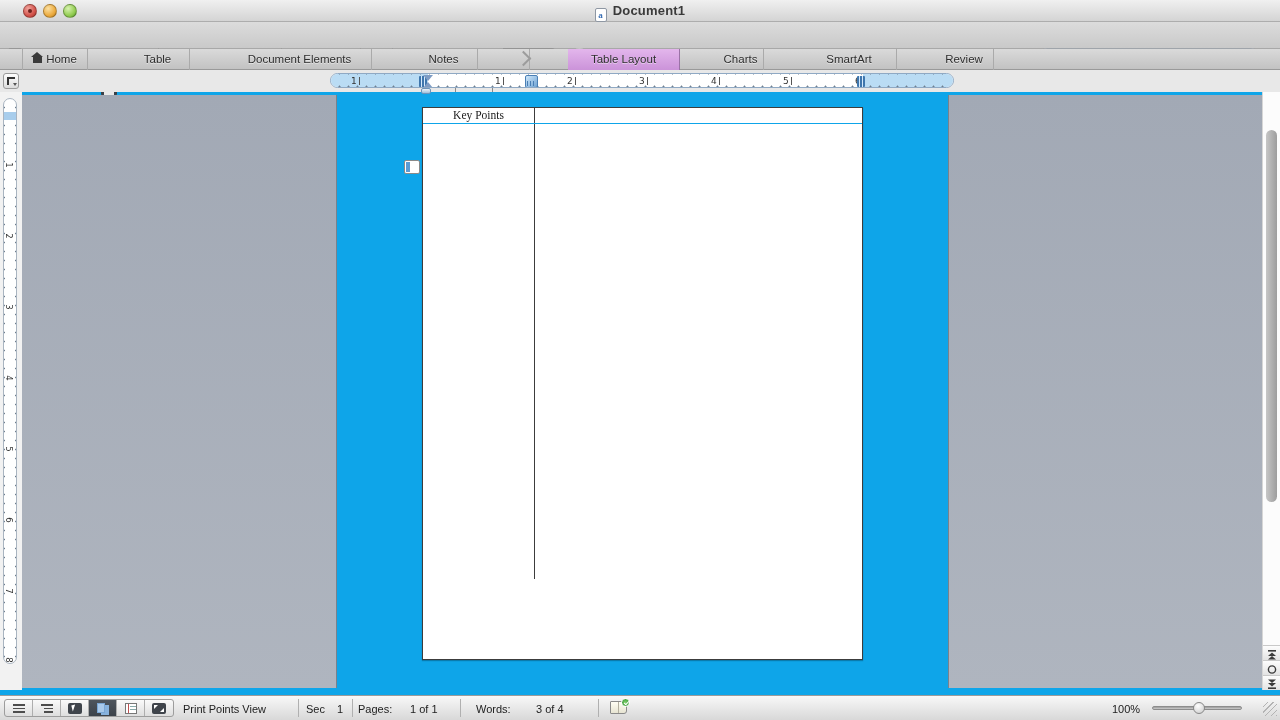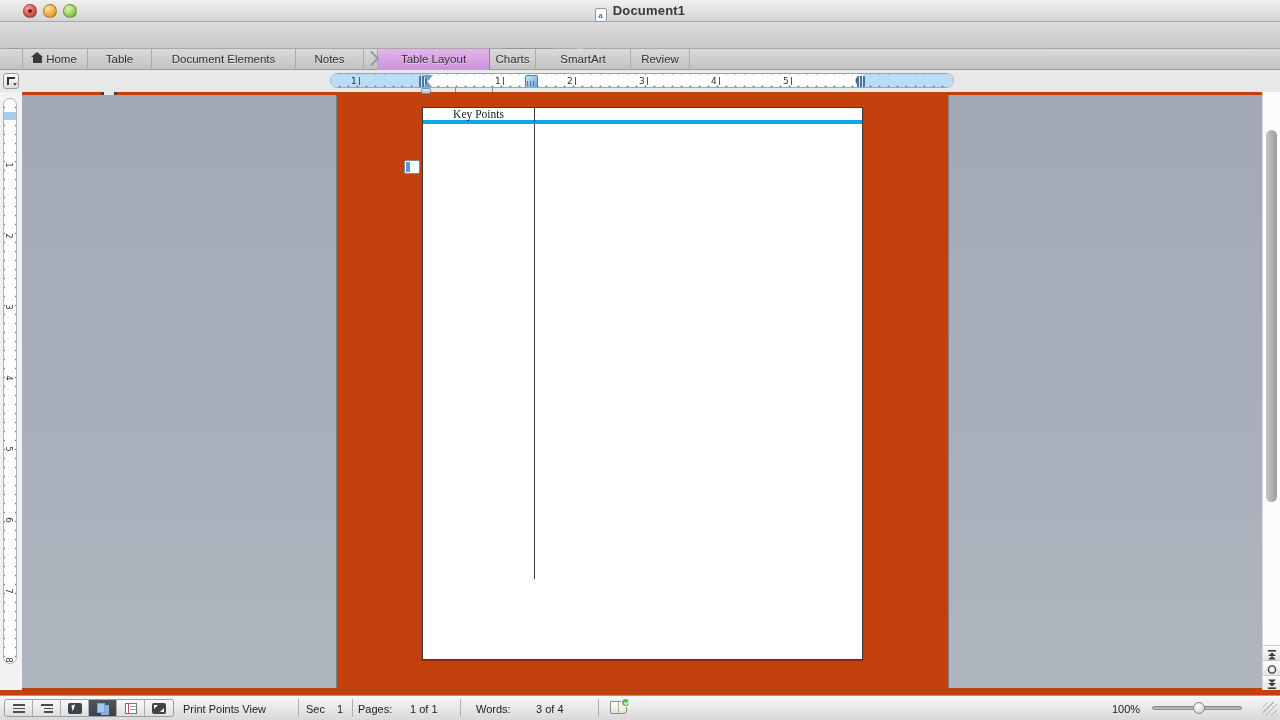--- a/index.html
+++ b/index.html
@@ -1,17 +1,17 @@
 <!DOCTYPE html>
 <html><head>
 <meta charset="utf-8">
 <style>
   * { margin:0; padding:0; box-sizing:border-box; }
   body { background:#222; font-family:"Liberation Sans", sans-serif; }
-  #screen { position:relative; width:1280px; height:720px; background:#c2410c; overflow:hidden;
+  #screen { position:relative; width:1280px; height:720px; background:#0ea5e9; overflow:hidden;
             font-family:"Liberation Sans", sans-serif; }
   .abs { position:absolute; }
 
   
   .titlebar { left:0; top:0; width:1280px; height:22px;
     background:linear-gradient(#f0f0f0,#d4d4d4); border-bottom:1px solid #adadad; }
   .tl { width:14px; height:14px; border-radius:50%; top:4px; border:1px solid rgba(0,0,0,.25); }
   .tl-red { left:23px; background:radial-gradient(circle at 35% 30%, #f0a59e, #d4544c 60%, #9e332c); }
   .tl-red::after { content:""; position:absolute; left:4px; top:4px; width:4px; height:4px;
     border-radius:50%; background:#6f221d; }
@@ -106,21 +106,21 @@
   .mag::after { content:""; position:absolute; left:10px; top:10px; width:4px; height:2px;
     background:#4a4a4a; transform:rotate(45deg); }
   .search-field { width:222px; height:18px; border:1px solid #9fa4aa; border-radius:9px;
     background:#fff; font-size:12px; padding:0 10px; color:#444; outline:none;
     box-shadow:inset 0 1px 2px rgba(0,0,0,.15); font-family:"Liberation Sans",sans-serif; }
   .search-field::placeholder { color:#9aa0a8; }
 
   
   .tabrow { left:0; top:49px; width:1280px; height:21px;
     background:linear-gradient(#dadada,#c2c2c2); border-bottom:1px solid #999; }
-  .tabs { position:absolute; left:22px; top:0; height:21px; display:flex; }
+  .tabs { position:absolute; left:22px; top:0; height:21px; display:flex;gap:38px; }
   .rtab { height:21px; line-height:21px; font-size:11.5px; color:#2e2e2e; text-align:center;
     border-right:1px solid #aaa; padding:0 2px; text-shadow:0 1px 0 rgba(255,255,255,.5); }
   .rtab:first-child { border-left:1px solid #aaa; }
   .rtab.active { background:linear-gradient(#e3b6ec,#cb93d9); border-right:1px solid #9a72a6; }
   .tab-chevron { width:14px; height:21px; position:relative; border-right:1px solid #aaa; }
   .tab-chevron::after { content:""; position:absolute; left:2px; top:4px; width:9px; height:9px;
     border-right:2px solid #9c9c9c; border-top:2px solid #9c9c9c; transform:rotate(45deg); }
   .house { display:inline-block; position:relative; width:9px; height:6px; background:#3b3b3b;
     margin-right:4px; }
   .house::before { content:""; position:absolute; left:-2px; top:-5px; width:0; height:0;
@@ -175,21 +175,21 @@
   .vr-num { position:absolute; left:2px; font-size:8.5px; color:#333; transform:rotate(90deg);
     font-family:"DejaVu Sans",sans-serif; }
   .gray-zone { top:95px; height:593px; background:linear-gradient(180deg,#a2a9b5,#afb5bf); }
   .gz-left { left:22px; width:315px; border-right:1px solid #79818b; }
   .gz-right { left:948px; width:314px; border-left:1px solid #79818b; }
 
   
   .doc-table { left:422px; top:107px; width:441px; height:553px; border:1px solid #3c3c3c;
     font-family:"Liberation Serif", serif; font-size:11.5px; color:#1a1a1a; background:#fff;
     box-shadow:0 1px 1px rgba(0,0,0,.25); }
-  .t-head { display:flex; height:16px; border-bottom:4px solid #0ea5e9;align-items:center; }
+  .t-head { display:flex; height:16px; border-bottom:1px solid #0ea5e9;align-items:center; }
   .t-head .c1 { width:112px; border-right:1px solid #3c3c3c; text-align:center; line-height:15px; }
   .t-head .c2 { flex:1; text-align:center; line-height:15px; }
   .t-body { display:flex; height:455px; }
   .t-body .c1 { width:112px; border-right:1px solid #3c3c3c; }
   .t-body .c2 { flex:1; }
   .t-summary { height:80px; border-top:1px solid #3c3c3c; padding:2px 5px; }
 
   
   .scrollbar { left:1262px; top:92px; width:18px; height:598px; background:#fcfcfc;
     border-left:1px solid #d6d6d6; }

